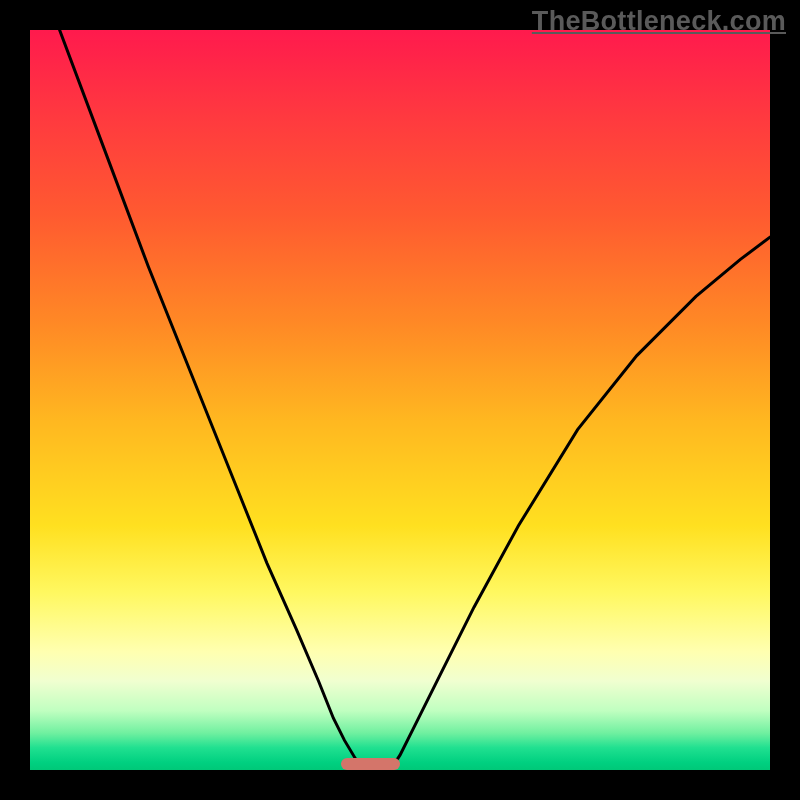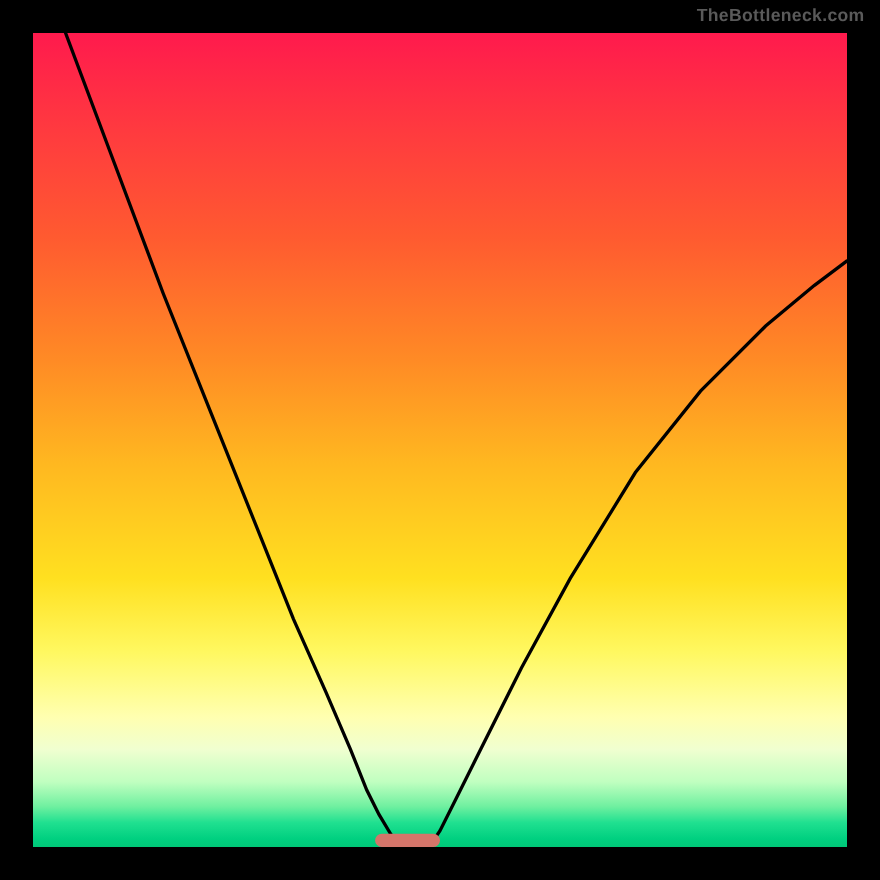--- a/index.html
+++ b/index.html
@@ -42,26 +42,27 @@
       #20e090 97%,
       #00d080 99%,
       #00c878 100%
     );
   }
   .watermark {
     position: absolute;
     top: 6px;
     right: 14px;
     font-family: Arial, Helvetica, sans-serif;
-    font-size: 16px;
+    font-size: 27px;
     font-weight: 600;
     color: #5a5a5a;
     letter-spacing: 0.3px;
     user-select: none;
     z-index: 10;
+    text-decoration: underline;
   }
   svg.curves {
     position: absolute;
     inset: 0;
     width: 100%;
     height: 100%;
   }
   .marker {
     position: absolute;
     height: 12px;

